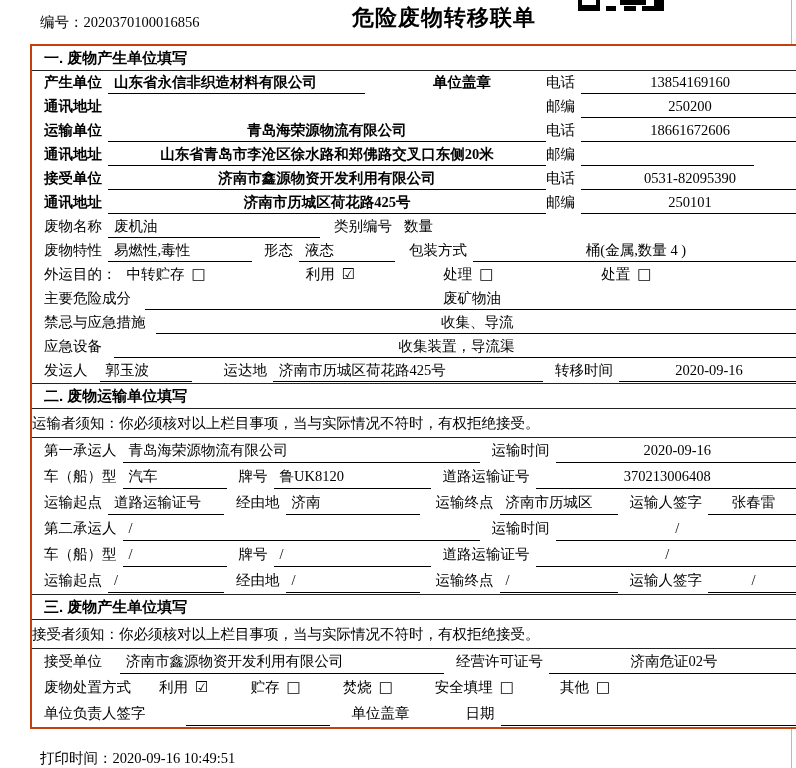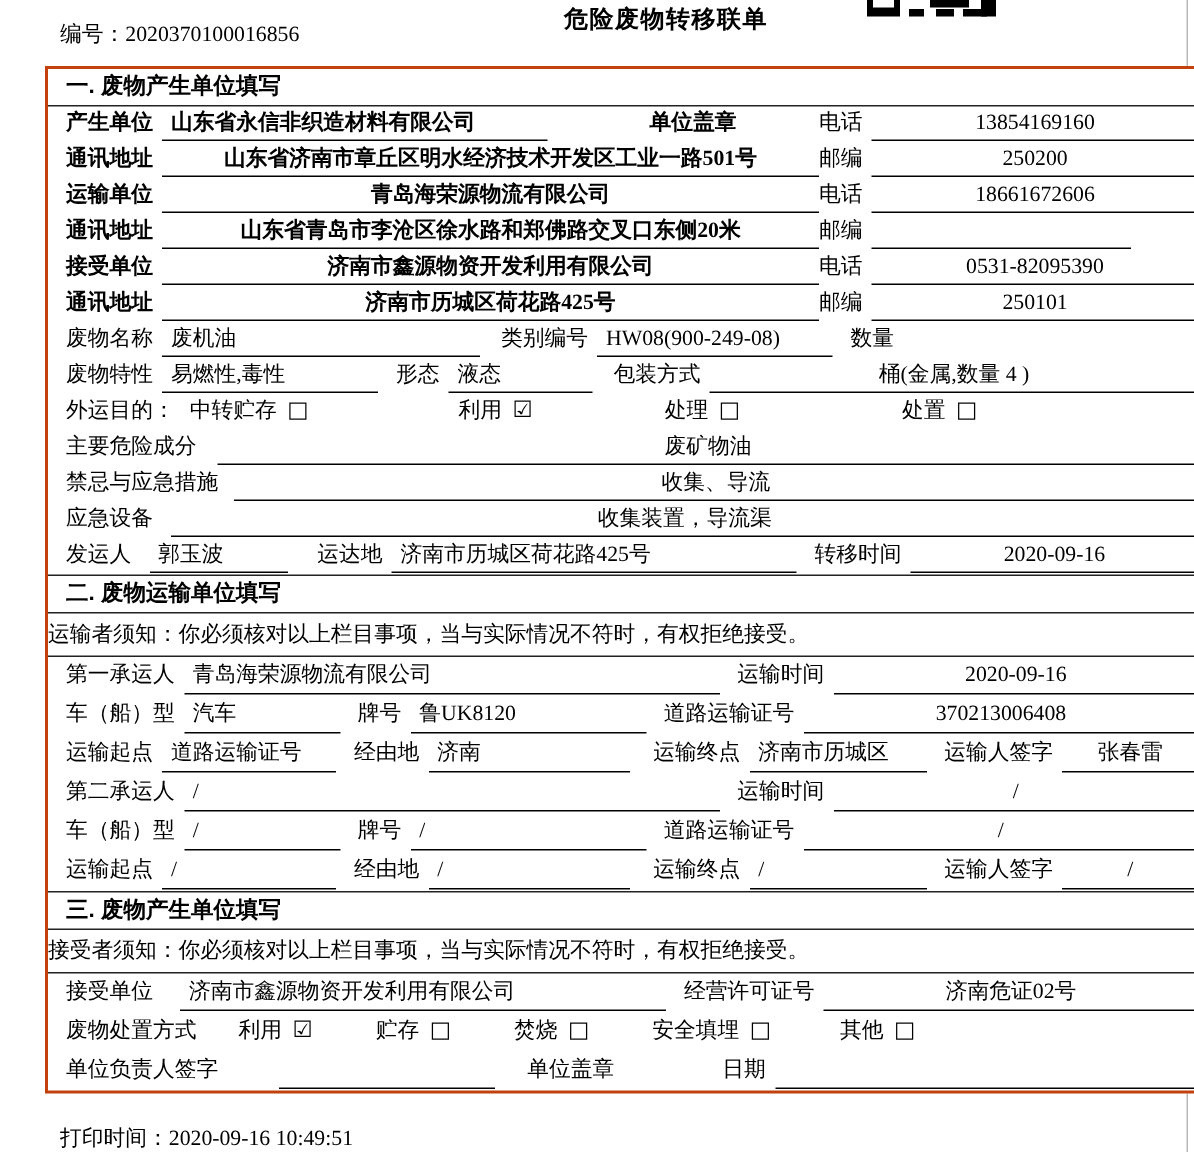--- a/index.html
+++ b/index.html
@@ -6,21 +6,21 @@
   body{
     width:796px;height:768px;background:#ffffff;color:#000;
     font-family:"Liberation Serif","DejaVu Serif",serif;
     font-size:14.5px;overflow:hidden;position:relative;
   }
   .page-edge{position:absolute;left:791px;top:0;width:1px;height:768px;background:#b9b9b9;}
   
   .header{position:relative;height:42px;}
   .serial{position:absolute;left:40px;top:13px;white-space:nowrap;}
   .doc-title{position:absolute;left:0;right:0;top:3px;text-align:center;
-    font-size:16px;font-weight:bold;letter-spacing:1px;padding-left:92px;}
+    font-size:22px;font-weight:bold;letter-spacing:1px;padding-left:92px;}
   .qr{position:absolute;left:578px;top:0;width:86px;height:11px;}
   .qr i{position:absolute;background:#000;display:block;}
   
   .form{position:absolute;left:30px;top:44px;width:785px;border:2px solid #c2410c;box-sizing:border-box;background:#fff;}
   .sec-h{font-weight:bold;font-size:15px;line-height:20px;padding:2px 10px 2px 12px;border-bottom:1px solid #222;
     font-family:"Liberation Sans","DejaVu Sans",sans-serif;}
   .sec-h.mid{border-top:1px solid #222;}
   .note{padding:4px 12px 4px 0;border-bottom:1px solid #222;line-height:20px;}
   .row{display:flex;align-items:baseline;padding:0 14px 0 12px;min-height:24px;line-height:22px;}
   .s23 .row{min-height:26px;line-height:24px;}
@@ -66,21 +66,20 @@
         <span class="u" style="min-width:245px">山东省永信非织造材料有限公司</span>
         <span class="lab" style="margin-left:68px">单位盖章</span>
       </span>
       <span class="lab">电话</span>
       <span class="u fill">13854169160</span>
     </div>
 
     <div class="row">
       <span class="left">
         <span class="lab">通讯地址</span>
-        <span class="u fill">山东省济南市章丘区明水经济技术开发区工业一路501号</span>
       </span>
       <span class="lab">邮编</span>
       <span class="u fill">250200</span>
     </div>
 
     <div class="row">
       <span class="left">
         <span class="lab">运输单位</span>
         <span class="u fill">青岛海荣源物流有限公司</span>
       </span>
@@ -112,21 +111,20 @@
         <span class="u fill">济南市历城区荷花路425号</span>
       </span>
       <span class="lab">邮编</span>
       <span class="u fill">250101</span>
     </div>
 
     <div class="row">
       <span class="lab">废物名称</span>
       <span class="u" style="min-width:200px">废机油</span>
       <span class="lab" style="margin-left:14px">类别编号</span>
-      <span class="u" style="min-width:145px">HW08(900-249-08)</span>
       <span class="lab" style="margin-left:12px">数量</span>
     </div>
 
     <div class="row">
       <span class="lab">废物特性</span>
       <span class="u" style="min-width:132px">易燃性,毒性</span>
       <span class="lab" style="margin-left:12px">形态</span>
       <span class="u" style="min-width:84px">液态</span>
       <span class="lab" style="margin-left:14px">包装方式</span>
       <span class="u fill">桶(金属,数量 4 )</span>
@@ -163,21 +161,21 @@
     </div>
 
     <div class="row">
       <span class="lab">应急设备</span>
       <span class="u fill" style="margin-left:12px">收集装置，导流渠</span>
     </div>
 
     <div class="row">
       <span class="lab">发运人</span>
       <span class="u" style="min-width:80px;margin-left:12px">郭玉波</span>
-      <span class="lab" style="margin-left:20px">运达地</span>
+      <span class="lab" style="margin-left:32px">运达地</span>
       <span class="u" style="min-width:258px">济南市历城区荷花路425号</span>
       <span class="lab" style="margin-left:12px">转移时间</span>
       <span class="u fill">2020-09-16</span>
     </div>
   </div>
 
   <div class="s23">
     <div class="sec-h mid">二. 废物运输单位填写</div>
     <div class="note">运输者须知：你必须核对以上栏目事项，当与实际情况不符时，有权拒绝接受。</div>
 
@@ -269,21 +267,21 @@
       <span class="opt" style="margin-left:46px">
         <span class="lab">其他</span>
         <span class="box">□</span>
       </span>
     </div>
 
     <div class="row">
       <span class="lab">单位负责人签字</span>
       <span class="u" style="min-width:132px;margin-left:40px"></span>
       <span class="lab" style="margin-left:22px">单位盖章</span>
-      <span class="lab" style="margin-left:72px">日期</span>
+      <span class="lab" style="margin-left:56px">日期</span>
       <span class="u fill"></span>
     </div>
   </div>
 </div>
 
 <div class="footer">
   <span>打印时间：</span><span>2020-09-16 10:49:51</span>
 </div>
 
 </body></html>

